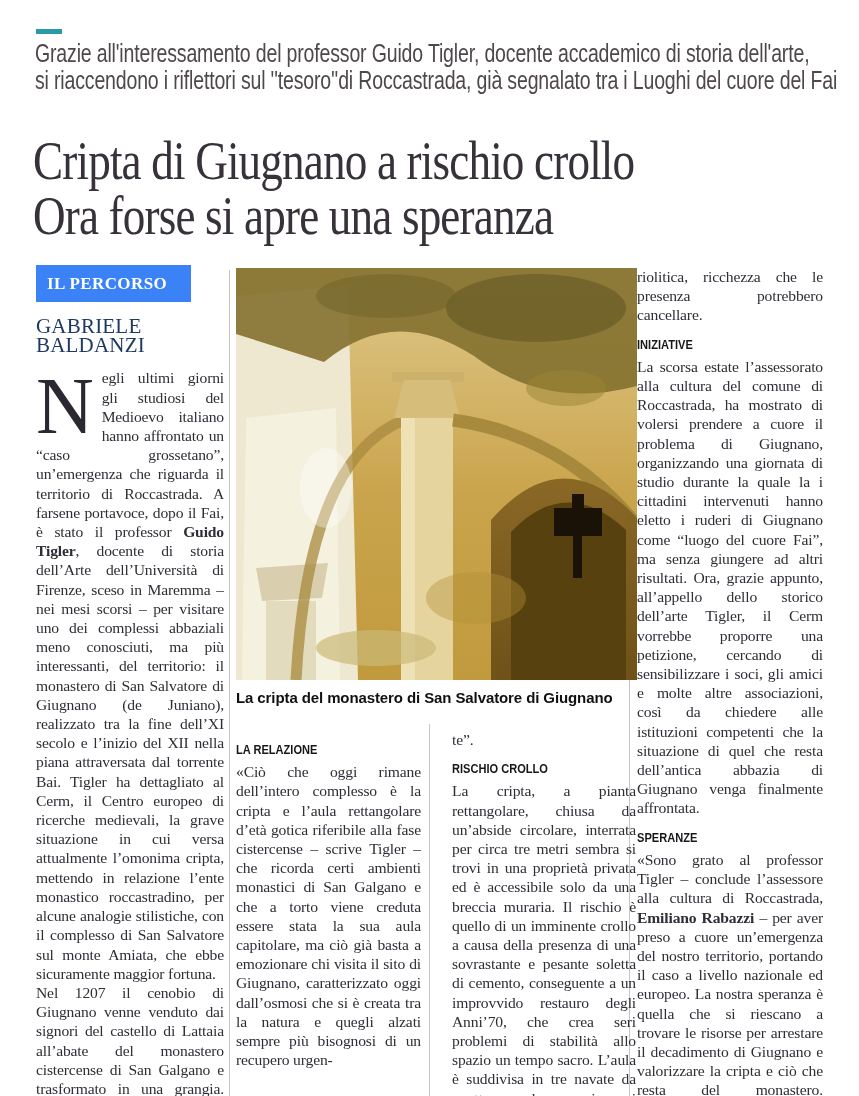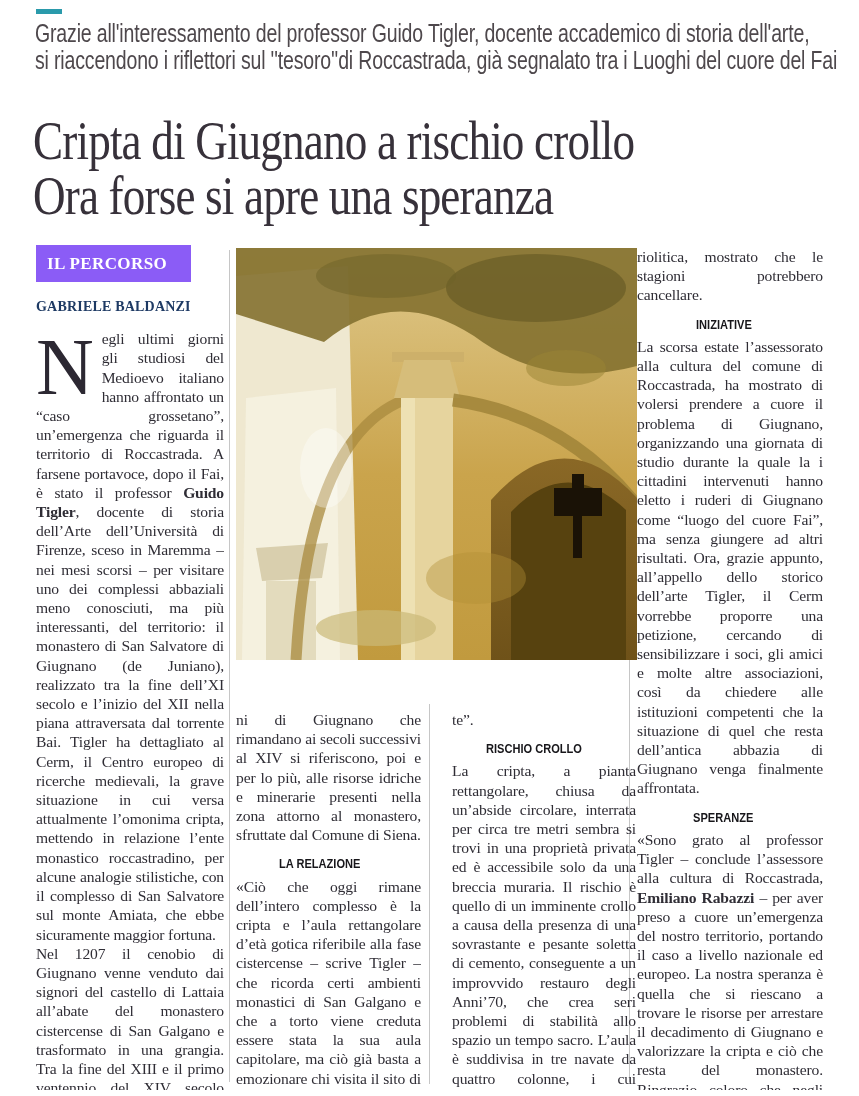--- a/index.html
+++ b/index.html
@@ -1,18 +1,18 @@
 <!DOCTYPE html>
 <html lang="it"><head>
 <meta charset="utf-8">
 <style>
   html,body{margin:0;padding:0;}
   body{width:859px;height:1096px;background:#ffffff;overflow:hidden;position:relative;
        font-family:"Liberation Serif",serif;}
-  .page{position:absolute;inset:0;}
+  .page{position:absolute;inset:0;margin-top:20px;}
 
   
   .kicker-dash{position:absolute;left:36px;top:9px;width:26px;height:5px;background:#2a9aab;}
   .kicker{position:absolute;left:35px;top:20px;color:#4e484c;
           font-family:"Liberation Sans",sans-serif;font-size:25px;line-height:27px;}
   .kicker div{transform:scaleX(0.78);transform-origin:0 50%;white-space:nowrap;letter-spacing:-0.2px;}
   .headline{position:absolute;left:33px;top:76px;color:#37313a;font-weight:normal;
             font-size:55px;line-height:55px;}
   .headline div{transform:scaleX(0.82);transform-origin:0 50%;white-space:nowrap;letter-spacing:-1px;}
 
@@ -22,26 +22,26 @@
   .col p{margin:0;}
   .col1{left:36px;top:245px;width:188px;height:845px;}
   .col2{left:236px;top:710px;width:185px;height:380px;}
   .col3{left:452px;top:710px;width:184px;height:380px;}
   .col4{left:637px;top:247px;width:186px;height:843px;}
   .vrule{position:absolute;width:1px;background:#c6c6c6;}
   .vr1{left:229px;top:250px;height:832px;}
   .vr2{left:429px;top:704px;height:380px;}
   .vr3{left:629px;top:250px;height:832px;}
 
-  .tag{width:155px;height:37px;background:#8b5cf6;color:#fff;font-weight:bold;font-size:17px;
+  .tag{width:155px;height:37px;background:#3b82f6;color:#fff;font-weight:bold;font-size:17px;
        line-height:37px;padding-left:11px;box-sizing:border-box;letter-spacing:0.4px;}
-  .byline{font-weight:bold;font-size:14px;color:#1e3a64;margin:15px 0 13px;letter-spacing:0.2px;
+  .byline{font-weight:normal;font-size:21px;color:#1e3a64;margin:15px 0 13px;letter-spacing:0.2px;
           text-align:left;}
   .dropcap{float:left;font-size:80px;line-height:64px;padding:6px 8px 0 0;color:#2c2832;}
-  .subhead{margin:9px 0 3px;text-align:center;}
+  .subhead{margin:9px 0 3px;text-align:left;}
   .subhead span{display:inline-block;font-family:"Liberation Sans",sans-serif;font-weight:bold;
           font-size:13.5px;color:#17161a;transform:scaleX(0.82);transform-origin:0 50%;
           white-space:nowrap;letter-spacing:0;}
 
   
   .photo{position:absolute;left:236px;top:248px;width:401px;height:412px;overflow:hidden;}
   .caption{position:absolute;left:236px;top:669px;width:401px;font-family:"Liberation Sans",sans-serif;
            font-weight:bold;font-size:15px;color:#101010;letter-spacing:-0.1px;}
   b{font-weight:bold;}
 </style>
@@ -103,34 +103,34 @@
       <path d="M275,412 L275,264 Q330,206 390,262 L390,412 Z" fill="#57420f"></path>
       <rect x="336" y="226" width="12" height="16" fill="#1a1206"></rect>
       <rect x="318" y="240" width="48" height="28" fill="#1a1206"></rect>
       <rect x="337" y="268" width="9" height="42" fill="#1a1206"></rect>
       <ellipse cx="90" cy="220" rx="26" ry="40" fill="#ffffff" opacity="0.35"></ellipse>
       <ellipse cx="240" cy="330" rx="50" ry="26" fill="#b28f35" opacity="0.4"></ellipse>
       <ellipse cx="140" cy="380" rx="60" ry="18" fill="#cbb977" opacity="0.7"></ellipse>
       <ellipse cx="330" cy="120" rx="40" ry="18" fill="#9a8434" opacity="0.5"></ellipse>
     </svg>
   </div>
+  <div class="caption">La cripta del monastero di San Salvatore di Giugnano</div>
 
   <div class="col col2">
-    <p>ni di Giugnano che rimandano ai secoli successivi al XIV si riferiscono, poi e per lo più, alle risorse idriche e minerarie presenti nella zona attorno al monastero, sfruttate dal Comune di Siena.</p>
     <div class="subhead"><span>LA RELAZIONE</span></div>
     <p>«Ciò che oggi rimane dell’intero complesso è la cripta e l’aula rettangolare d’età gotica riferibile alla fase cistercense – scrive Tigler – che ricorda certi ambienti monastici di San Galgano e che a torto viene creduta essere stata la sua aula capitolare, ma ciò già basta a emozionare chi visita il sito di Giugnano, caratterizzato oggi dall’osmosi che si è creata tra la natura e quegli alzati sempre più bisognosi di un recupero urgen-</p>
   </div>
 
   <div class="col col3">
     <p>te”.</p>
     <div class="subhead"><span>RISCHIO CROLLO</span></div>
     <p>La cripta, a pianta rettangolare, chiusa da un’abside circolare, interrata per circa tre metri sembra si trovi in una proprietà privata ed è accessibile solo da una breccia muraria. Il rischio è quello di un imminente crollo a causa della presenza di una sovrastante e pesante soletta di cemento, conseguente a un improvvido restauro degli Anni’70, che crea seri problemi di stabilità allo spazio un tempo sacro. L’aula è suddivisa in tre navate da quattro colonne, i cui capitelli, ornati da elementi vegetali, animali e geometrici, sono una delle testimonianze più elevate della scultura medievale su pietra</p>
   </div>
 
   <div class="col col4">
-    <p>riolitica, mostrato che le stagioni potrebbero cancellare.</p>
+    <p>riolitica, ricchezza che le presenza potrebbero cancellare.</p>
     <div class="subhead"><span>INIZIATIVE</span></div>
     <p>La scorsa estate l’assessorato alla cultura del comune di Roccastrada, ha mostrato di volersi prendere a cuore il problema di Giugnano, organizzando una giornata di studio durante la quale la i cittadini intervenuti hanno eletto i ruderi di Giugnano come “luogo del cuore Fai”, ma senza giungere ad altri risultati. Ora, grazie appunto, all’appello dello storico dell’arte Tigler, il Cerm vorrebbe proporre una petizione, cercando di sensibilizzare i soci, gli amici e molte altre associazioni, così da chiedere alle istituzioni competenti che la situazione di quel che resta dell’antica abbazia di Giugnano venga finalmente affrontata.</p>
     <div class="subhead"><span>SPERANZE</span></div>
     <p><span>«Sono grato al professor Tigler – conclude l’assessore alla cultura di Roccastrada, </span><b>Emiliano Rabazzi</b><span> – per aver preso a cuore un’emergenza del nostro territorio, portando il caso a livello nazionale ed europeo. La nostra speranza è quella che si riescano a trovare le risorse per arrestare il decadimento di Giugnano e valorizzare la cripta e ciò che resta del monastero. Ringrazio coloro che negli anni si sono impegnati in questa iniziativa come il professor </span></p>
   </div>
 
 </div>
 
 </body></html>

